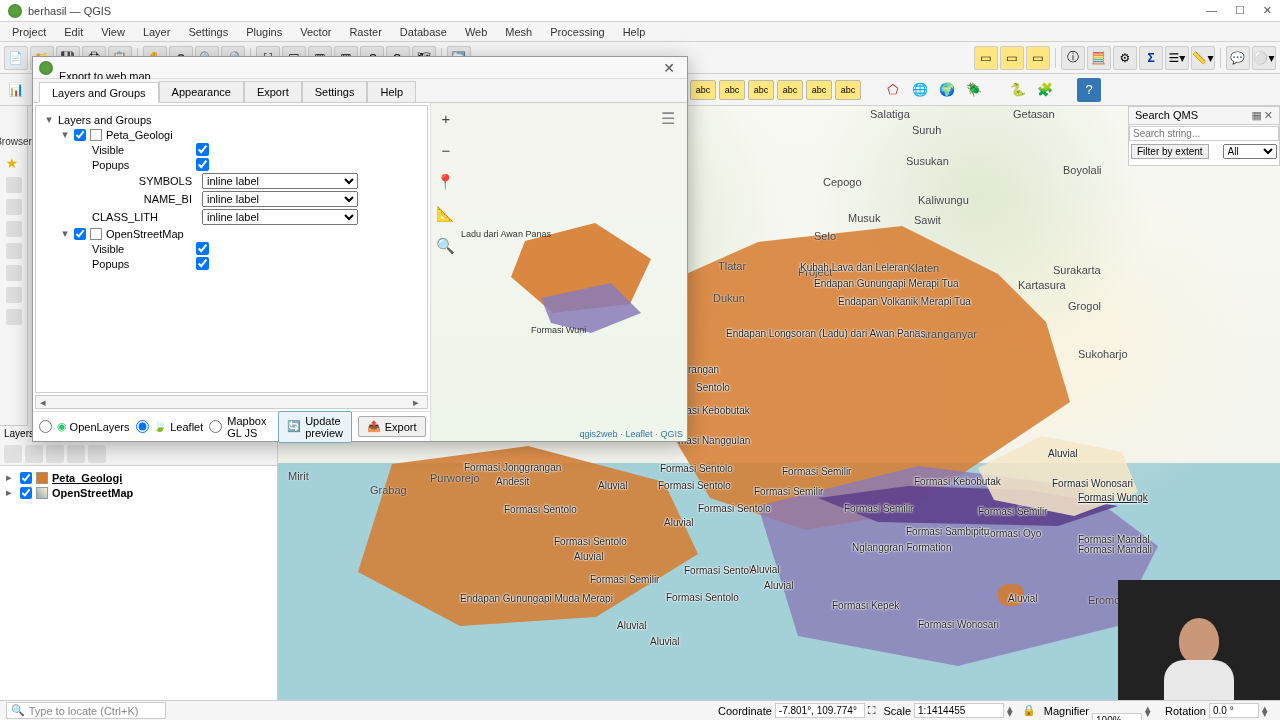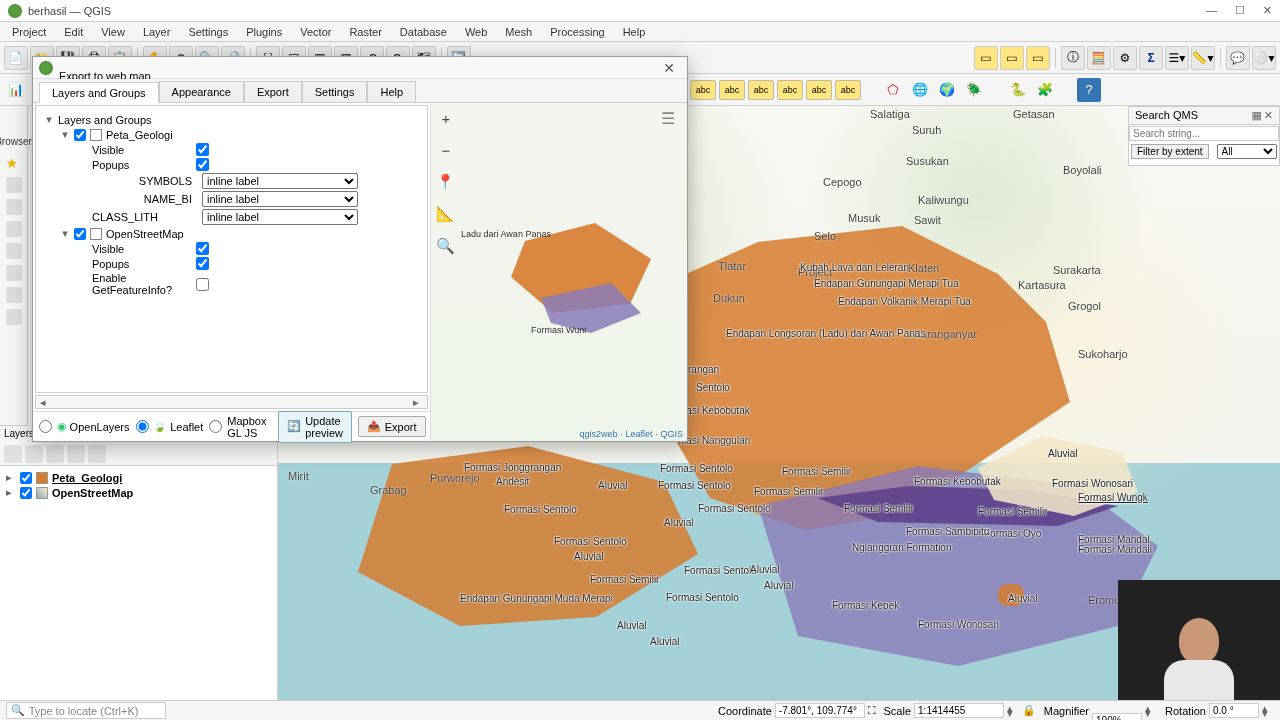--- a/index.html
+++ b/index.html
@@ -76,21 +76,21 @@
 .dlg-preview .pv-label { position: absolute; font-size: 9px; color: #333; }
 .dlg-preview .pv-tools { position: absolute; left: 6px; top: 6px; display: flex; flex-direction: column; gap: 14px; }
 .dlg-preview .pv-tools .pt { width: 18px; height: 18px; display: flex; align-items: center; justify-content: center; font-size: 15px; color: #444; }
 .dlg-preview .pv-attrib { position: absolute; right: 4px; bottom: 2px; font-size: 9px; color: #3577b5; }
 .dlg-preview .pv-lay { position: absolute; right: 6px; top: 6px; width: 20px; height: 20px; color: #888; font-size: 16px; }
 
 .right-qms { position: absolute; right: 0; top: 106px; width: 152px; height: 60px; background: #fff; border: 1px solid #ccc; z-index: 50; }
 .right-qms .qh { background: #f5f5f5; padding: 2px 6px; border-bottom: 1px solid #ccc; display: flex; justify-content: space-between; }
 .right-qms .qh .xs { display: flex; gap: 2px; font-size: 9px; color: #666; }
 .right-qms input { width: 100%; border: 1px solid #ccc; padding: 1px 3px; font-size: 10px; margin: 1px 0; }
-.right-qms .filt { display: flex; gap: 8px; padding: 2px; }
+.right-qms .filt { display: flex; gap: 14px; padding: 2px; }
 .right-qms .filt .fb { border: 1px solid #aaa; padding: 1px 5px; font-size: 10px; background: #f0f0f0; }
 .right-qms .filt select { flex: 1; font-size: 10px; }
 
 .webcam { position: absolute; right: 0; bottom: 20px; width: 162px; height: 120px; background: #222; z-index: 60; }
 .webcam .person { position: absolute; left: 50%; bottom: 0; transform: translateX(-50%); width: 80px; height: 90px; }
 .webcam .head { width: 40px; height: 46px; background: #c89878; border-radius: 50% 50% 45% 45%; margin: 8px auto 0; }
 .webcam .body { width: 70px; height: 40px; background: #e8e8e8; border-radius: 20px 20px 0 0; margin: -4px auto 0; }
 
 .statusbar { position: absolute; bottom: 0; left: 0; right: 0; height: 20px; background: #f5f5f5; border-top: 1px solid #ccc; display: flex; align-items: center; padding: 0 6px; gap: 8px; font-size: 10px; }
 .statusbar .locate { flex: 0 0 160px; border: 1px solid #ccc; padding: 1px 4px; background: #fff; display: flex; align-items: center; gap: 4px; }
@@ -376,24 +376,20 @@
             <span>OpenStreetMap</span>
           </div>
         <div class="row" style="margin-left:48px">
             <span style="width:100px">Visible</span>
             <input type="checkbox" checked="" style="">
           </div>
         <div class="row" style="margin-left:48px">
             <span style="width:100px">Popups</span>
             <input type="checkbox" checked="" style="">
           </div>
-        <div class="row" style="margin-left:48px">
-            <span style="width:100px">Enable GetFeatureInfo?</span>
-            <input type="checkbox" style="">
-          </div>
       </div>
       <div class="dlg-scroll">
           <span class="sb">◂</span>
           <span class="sb">▸</span>
         </div>
       <div class="dlg-exporters">
         <label>
             <input type="radio" name="exp" style="">
             <span style="color:#2c6">◉</span>
             <span>OpenLayers</span>

